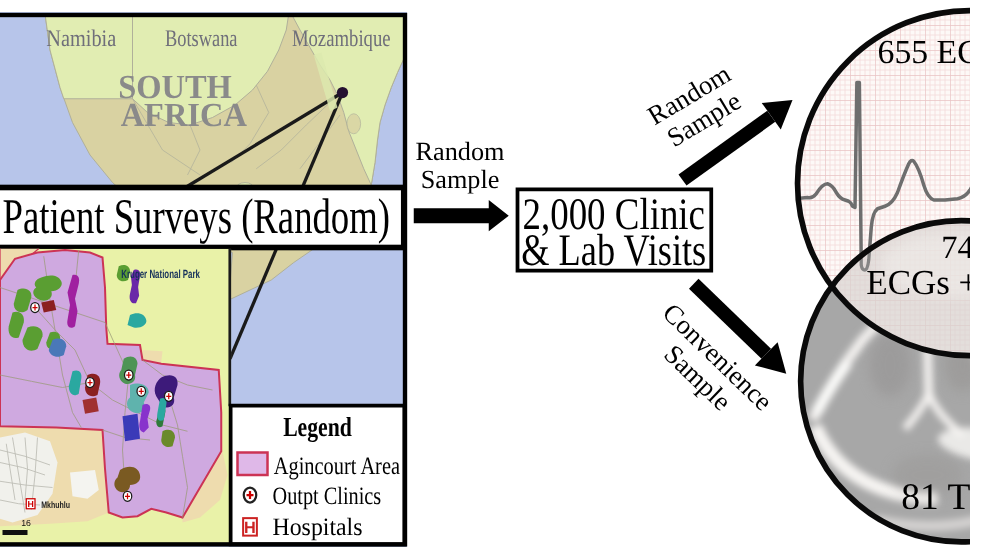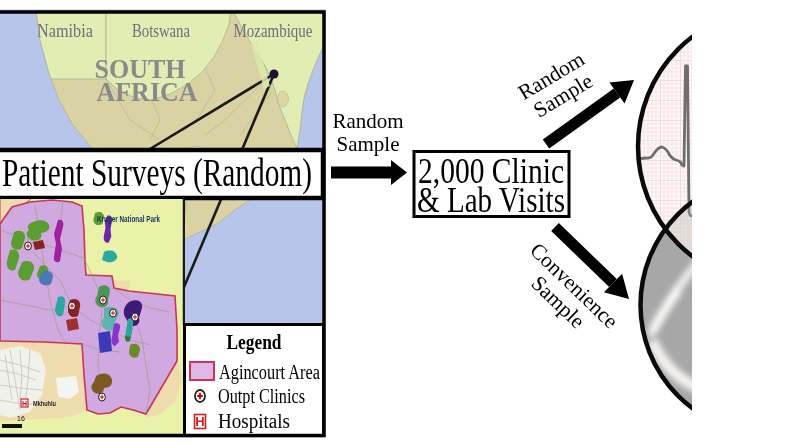--- a/index.html
+++ b/index.html
@@ -1,16 +1,16 @@
 <!DOCTYPE html>
 <html><head>
 <meta charset="utf-8">
 <style>
   html,body{margin:0;padding:0;background:#fff}
-  .canvas{position:relative;width:692px;height:445px;background:#fff;overflow:hidden;font-family:"Liberation Serif",serif}
+  .canvas{position:relative;width:776px;height:445px;background:#fff;overflow:hidden;font-family:"Liberation Serif",serif}
 </style>
 </head>
 <body>
 <div class="canvas">
 <svg width="800" height="445" viewBox="0 0 800 445" style="position:absolute;left:0;top:0">
 <defs>
   <clipPath id="panelClip">
           <rect x="0" y="9.5" width="325.5" height="428"></rect>
         </clipPath>
   <clipPath id="detailClip">

